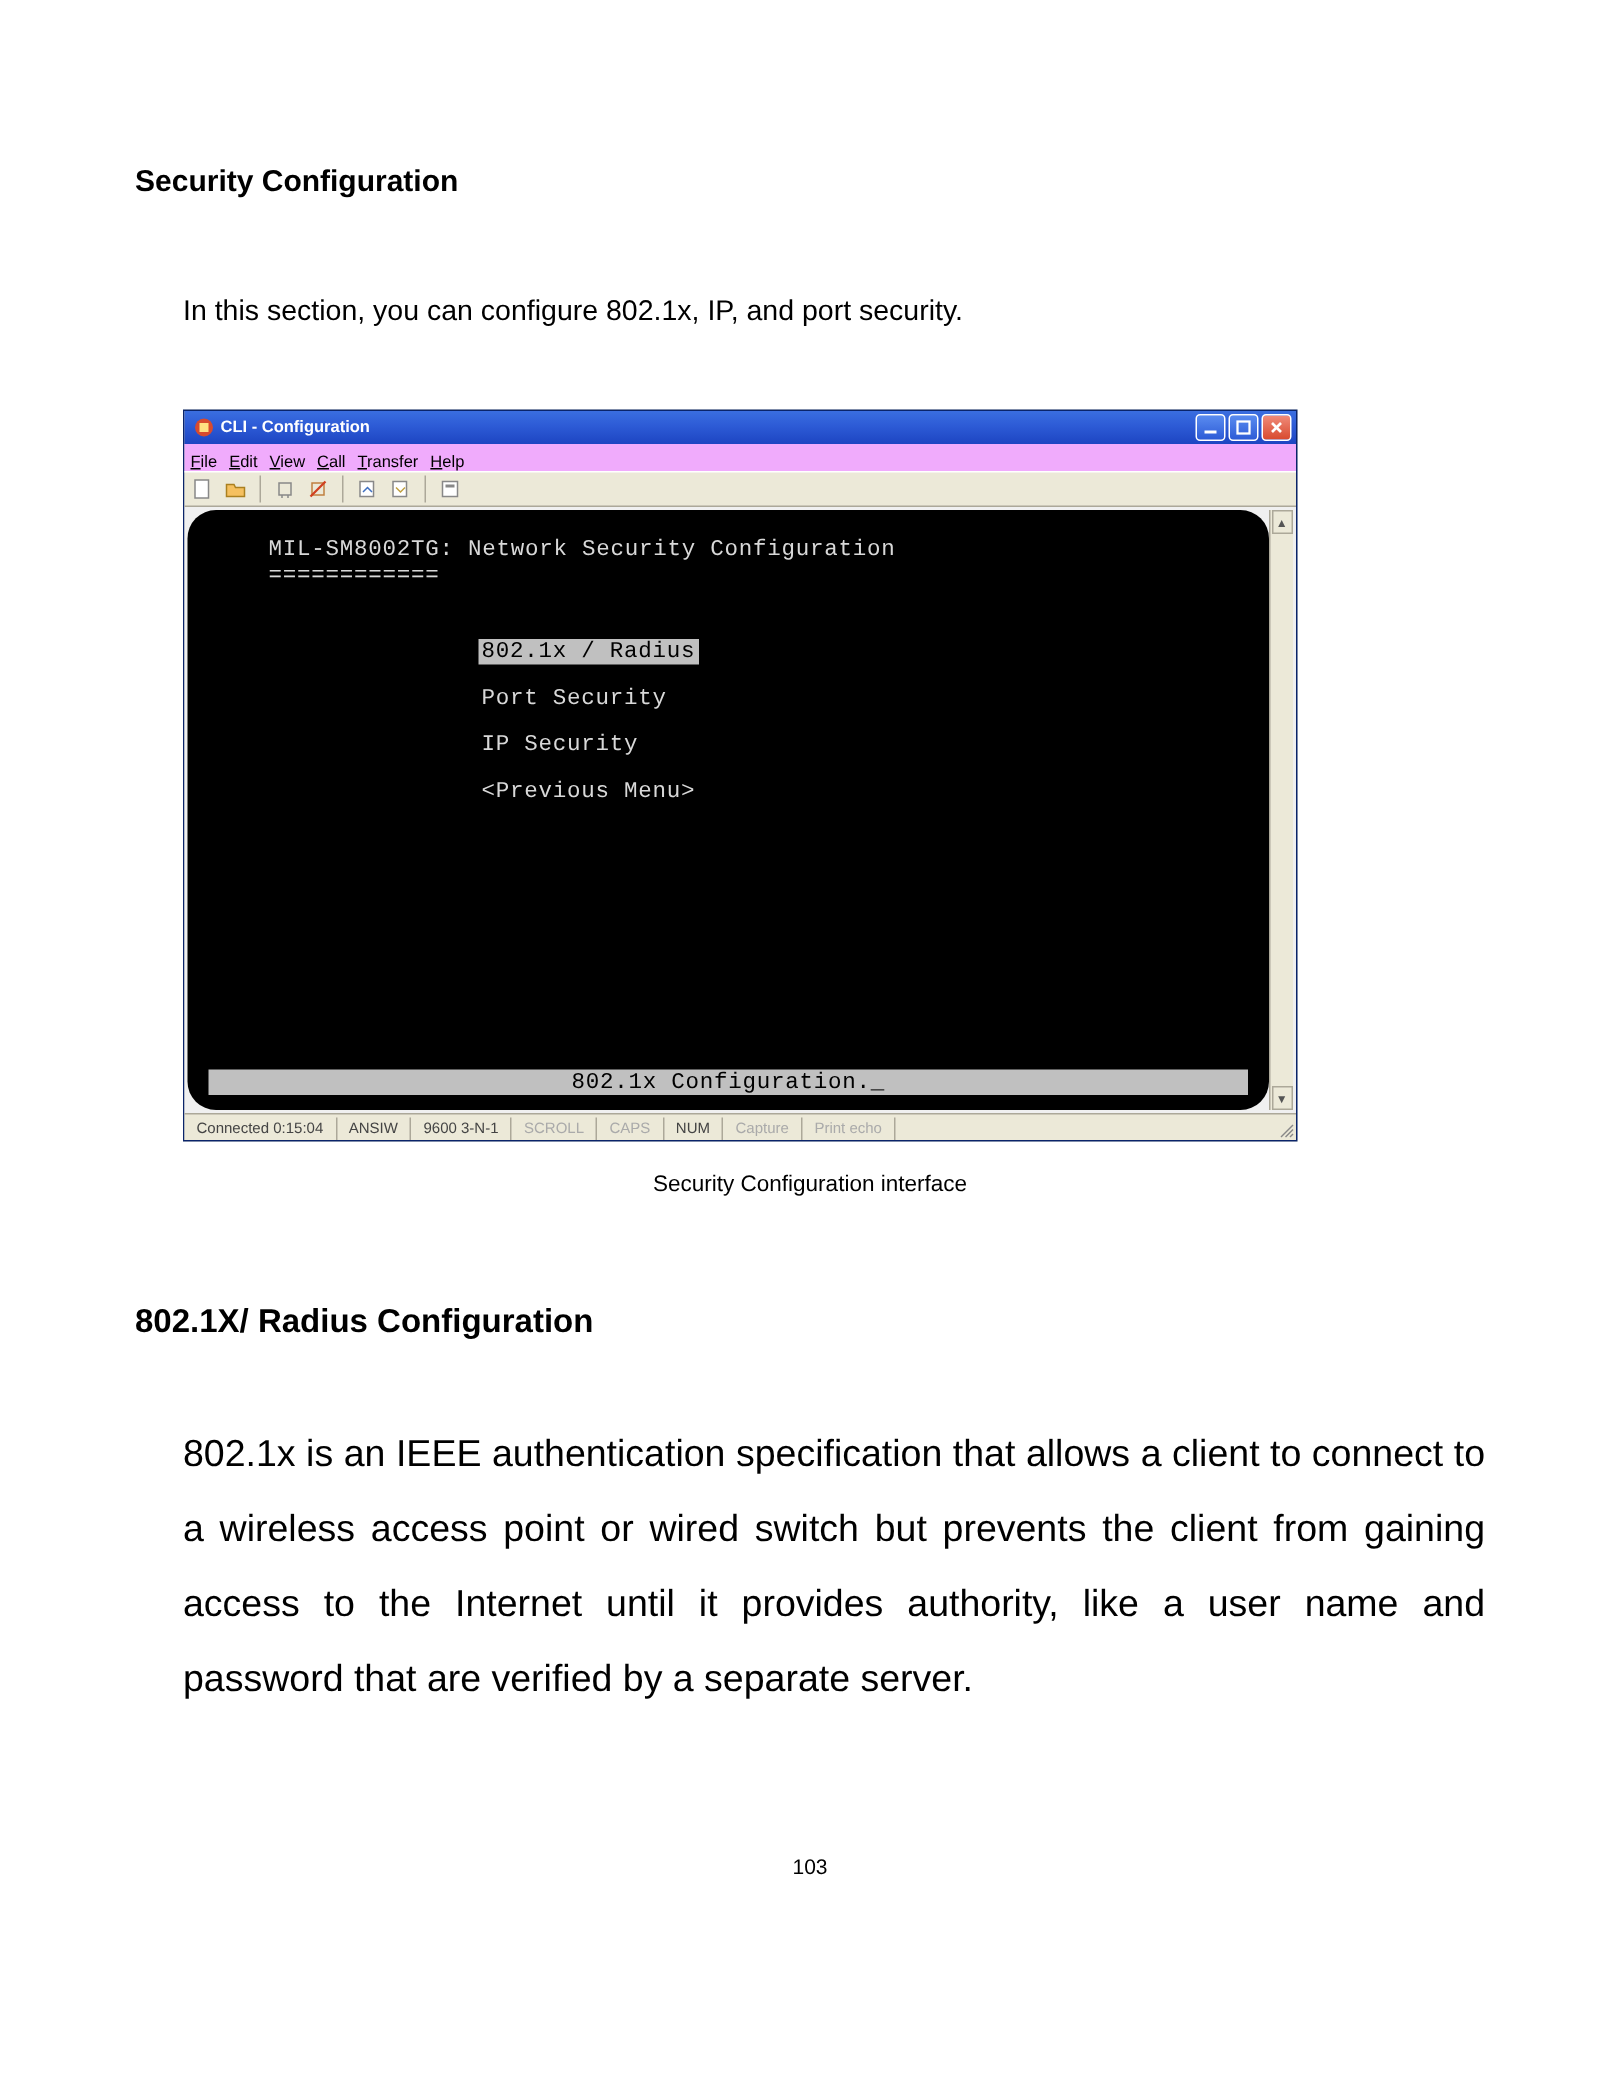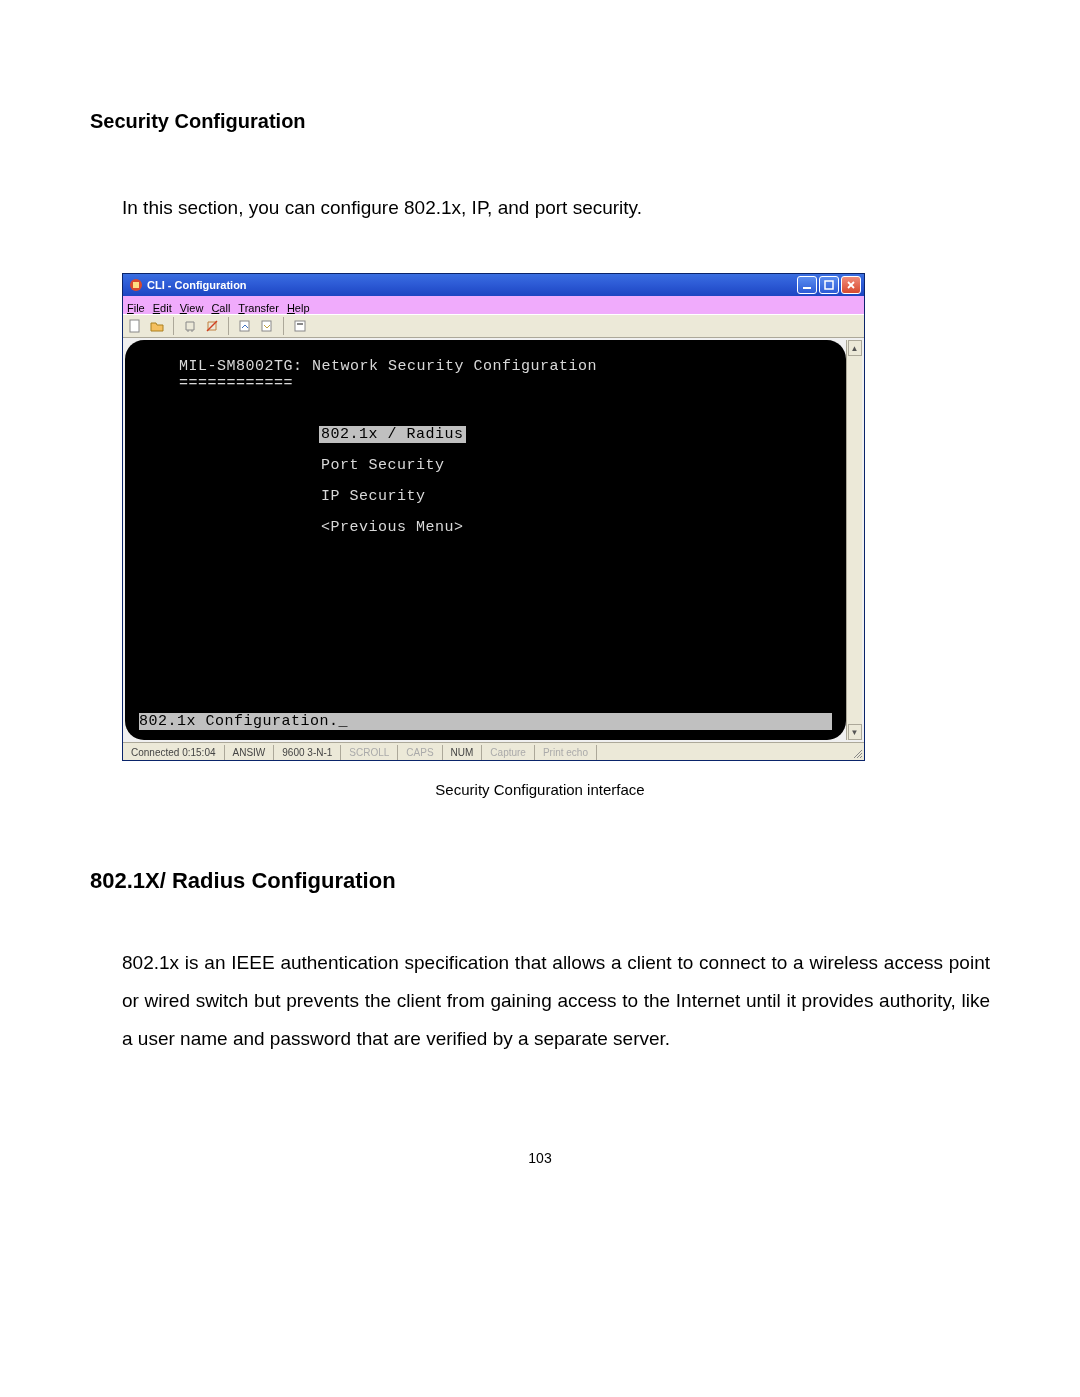--- a/index.html
+++ b/index.html
@@ -25,33 +25,33 @@
   
   .ht-client { position: relative; background: #f0f0f0; padding: 2px; }
   .ht-scrollwrap { display: flex; }
   .ht-term { flex: 1; height: 400px; background: #000; color: #d8d8d8; font-family: "Courier New", monospace; font-size: 15px; padding: 18px 10px 0 54px; position: relative; letter-spacing: 0.5px; border-radius: 19px; }
   .ht-term .termtitle { white-space: pre; }
   .ht-term .underline { white-space: pre; }
   .ht-menu-list { margin-top: 34px; margin-left: 140px; }
   .ht-menu-list .mitem { display: inline-block; margin-bottom: 14px; padding: 0 2px; }
   .ht-menu-list .mitem.sel { background: #c0c0c0; color: #000; }
   .ht-menu-list .row { display: block; }
-  .ht-statusline { position: absolute; bottom: 10px; left: 14px; right: 14px; background: #c0c0c0; color: #000; text-align: left; padding: 0 0; font-family: "Courier New", monospace; font-size: 15px; letter-spacing: 0.5px; }
+  .ht-statusline { position: absolute; bottom: 10px; left: 14px; right: 14px; background: #c0c0c0; color: #000; text-align: center; padding: 0 0; font-family: "Courier New", monospace; font-size: 15px; letter-spacing: 0.5px; }
   .ht-vscroll { width: 16px; background: #ece9d8; border-left: 1px solid #aca899; display: flex; flex-direction: column; align-items: center; justify-content: space-between; }
   .ht-scrollbtn { width: 14px; height: 16px; background: #ece9d8; border: 1px solid #aca899; display: flex; align-items: center; justify-content: center; font-size: 8px; color: #555; }
   
   .ht-statusbar { height: 18px; background: #ece9d8; border-top: 1px solid #aca899; display: flex; align-items: flex-end; font-size: 10px; color: #444; }
   .ht-cell { border-right: 1px solid #aca899; padding: 2px 8px; display: flex; align-items: center; }
   .ht-cell.dim { color: #aaa; }
   .ht-grip { margin-left: auto; width: 16px; display: flex; align-items: flex-end; justify-content: flex-end; padding: 1px; }
   .ht-grip svg { display: block; }
   
   .caption { text-align: center; font-size: 15px; margin-top: 20px; margin-bottom: 70px; }
   h2.subsection { font-size: 22px; font-weight: bold; margin-left: 0; margin-bottom: 50px; }
-  p.body { font-size: 19px; margin-left: 32px; margin-right: 0; line-height: 2.0; text-align: justify; }
+  p.body { font-size: 25px; margin-left: 32px; margin-right: 0; line-height: 2.0; text-align: justify; }
   .pagenum { text-align: center; font-size: 14px; margin-top: 92px; }
 </style>
 </head>
 <body>
 
 <div class="page">
 
   <h1 class="section-title">Security Configuration</h1>
 
   <p class="intro">In this section, you can configure 802.1x, IP, and port security.</p>

